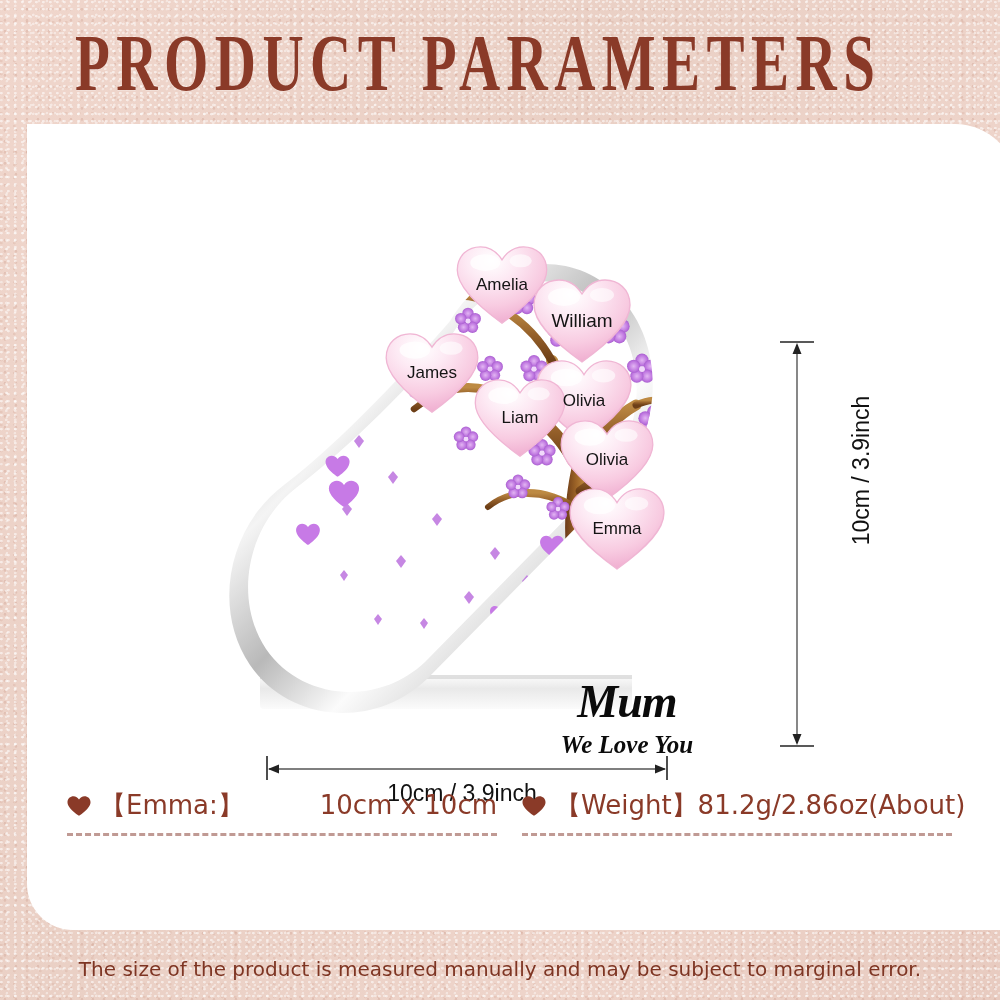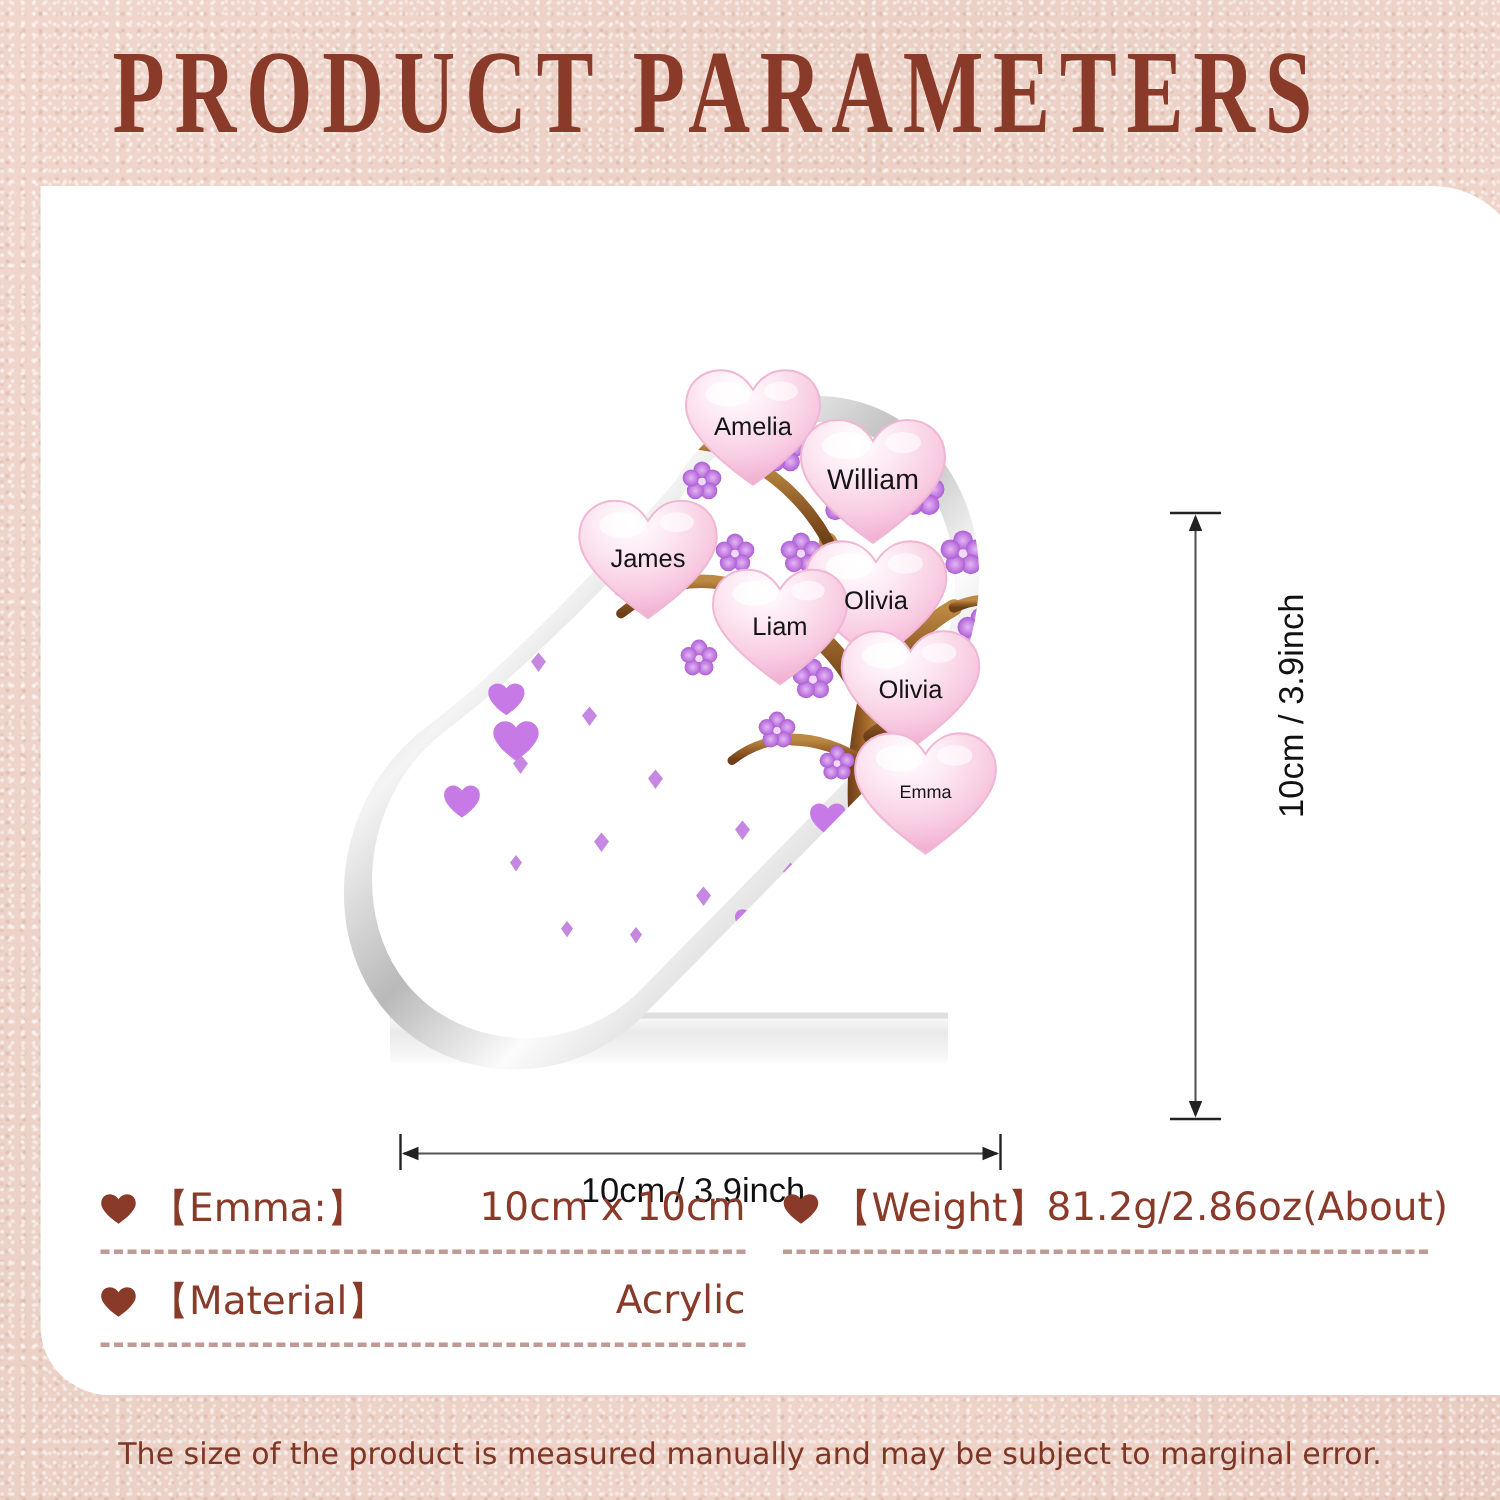--- a/index.html
+++ b/index.html
@@ -495,38 +495,42 @@
                   <stop offset="0.66" stop-color="#f8cbe1"></stop>
                   <stop offset="1" stop-color="#eda5cb"></stop>
                 </radialGradient>
               </defs>
               <path d="M50 85 C 18 62, 2 44, 2 28 C 2 12, 14 3, 27 3 C 37 3, 45 9, 50 17 C 55 9, 63 3, 73 3 C 86 3, 98 12, 98 28 C 98 44, 82 62, 50 85 Z" fill="url(#hg9884)" stroke="#f0b6d4" stroke-width="1.4"></path>
               <ellipse cx="32" cy="20" rx="16" ry="9" fill="#ffffff" opacity="0.75"></ellipse>
               <ellipse cx="70" cy="18" rx="12" ry="7" fill="#ffffff" opacity="0.6"></ellipse>
             </svg>
             <span class="nh-label">Olivia</span>
           </div>
-          <div class="name-heart" style="left: 345px; top: 277px; width: 100px; height: 86px; font-size: 12px;">
+          <div class="name-heart" style="left: 345px; top: 277px; width: 100px; height: 86px; font-size: 17px;">
             <svg class="nh-bg" width="100" height="86" viewBox="0 0 100 88" style="position:absolute;left:0;top:0;">
               <defs>
                 <radialGradient id="hg10086" cx="0.38" cy="0.18" r="0.9">
                   <stop offset="0" stop-color="#ffffff"></stop>
                   <stop offset="0.3" stop-color="#fdeaf4"></stop>
                   <stop offset="0.66" stop-color="#f8cbe1"></stop>
                   <stop offset="1" stop-color="#eda5cb"></stop>
                 </radialGradient>
               </defs>
               <path d="M50 85 C 18 62, 2 44, 2 28 C 2 12, 14 3, 27 3 C 37 3, 45 9, 50 17 C 55 9, 63 3, 73 3 C 86 3, 98 12, 98 28 C 98 44, 82 62, 50 85 Z" fill="url(#hg10086)" stroke="#f0b6d4" stroke-width="1.4"></path>
               <ellipse cx="32" cy="20" rx="16" ry="9" fill="#ffffff" opacity="0.75"></ellipse>
               <ellipse cx="70" cy="18" rx="12" ry="7" fill="#ffffff" opacity="0.6"></ellipse>
             </svg>
             <span class="nh-label">Emma</span>
           </div>
         </div>
 
+      <div id="plaque-message">
+        <div id="msg-main">Mum</div>
+        <div id="msg-sub">We Love You</div>
+      </div>
     </div>
 
     <div id="dim-v">
       <svg width="80" height="410" viewBox="0 0 80 410">
         <line x1="8" y1="3" x2="42" y2="3" stroke="#222" stroke-width="1.6"></line>
         <line x1="8" y1="407" x2="42" y2="407" stroke="#222" stroke-width="1.6"></line>
         <line x1="25" y1="6" x2="25" y2="404" stroke="#555" stroke-width="1.4"></line>
         <path d="M25 4 l-4.5 11 h9 z" fill="#222"></path>
         <path d="M25 406 l-4.5 -11 h9 z" fill="#222"></path>
       </svg>
@@ -550,30 +554,20 @@
         <div class="spec-row">
           <div class="spec-line">
             <span class="spec-heart"><svg width="24" height="22" viewBox="0 0 100 88">
                 <path d="M50 85 C 18 62, 2 44, 2 28 C 2 12, 14 3, 27 3 C 37 3, 45 9, 50 17 C 55 9, 63 3, 73 3 C 86 3, 98 12, 98 28 C 98 44, 82 62, 50 85 Z" fill="#8a3a28"></path>
               </svg></span>
             <span class="spec-key">【Emma:】</span>
             <span class="spec-val">10cm x 10cm</span>
           </div>
           <div class="spec-sep"></div>
         </div>
-        <div class="spec-row">
-          <div class="spec-line">
-            <span class="spec-heart"><svg width="24" height="22" viewBox="0 0 100 88">
-                <path d="M50 85 C 18 62, 2 44, 2 28 C 2 12, 14 3, 27 3 C 37 3, 45 9, 50 17 C 55 9, 63 3, 73 3 C 86 3, 98 12, 98 28 C 98 44, 82 62, 50 85 Z" fill="#8a3a28"></path>
-              </svg></span>
-            <span class="spec-key">【Material】</span>
-            <span class="spec-val">Acrylic</span>
-          </div>
-          <div class="spec-sep"></div>
-        </div>
       </div>
     <div class="spec-col" id="spec-col-right" style="left:495px;">
         <div class="spec-row">
           <div class="spec-line">
             <span class="spec-heart"><svg width="24" height="22" viewBox="0 0 100 88">
                 <path d="M50 85 C 18 62, 2 44, 2 28 C 2 12, 14 3, 27 3 C 37 3, 45 9, 50 17 C 55 9, 63 3, 73 3 C 86 3, 98 12, 98 28 C 98 44, 82 62, 50 85 Z" fill="#8a3a28"></path>
               </svg></span>
             <span class="spec-key">【Weight】</span>
             <span class="spec-val">81.2g/2.86oz(About)</span>
           </div>

